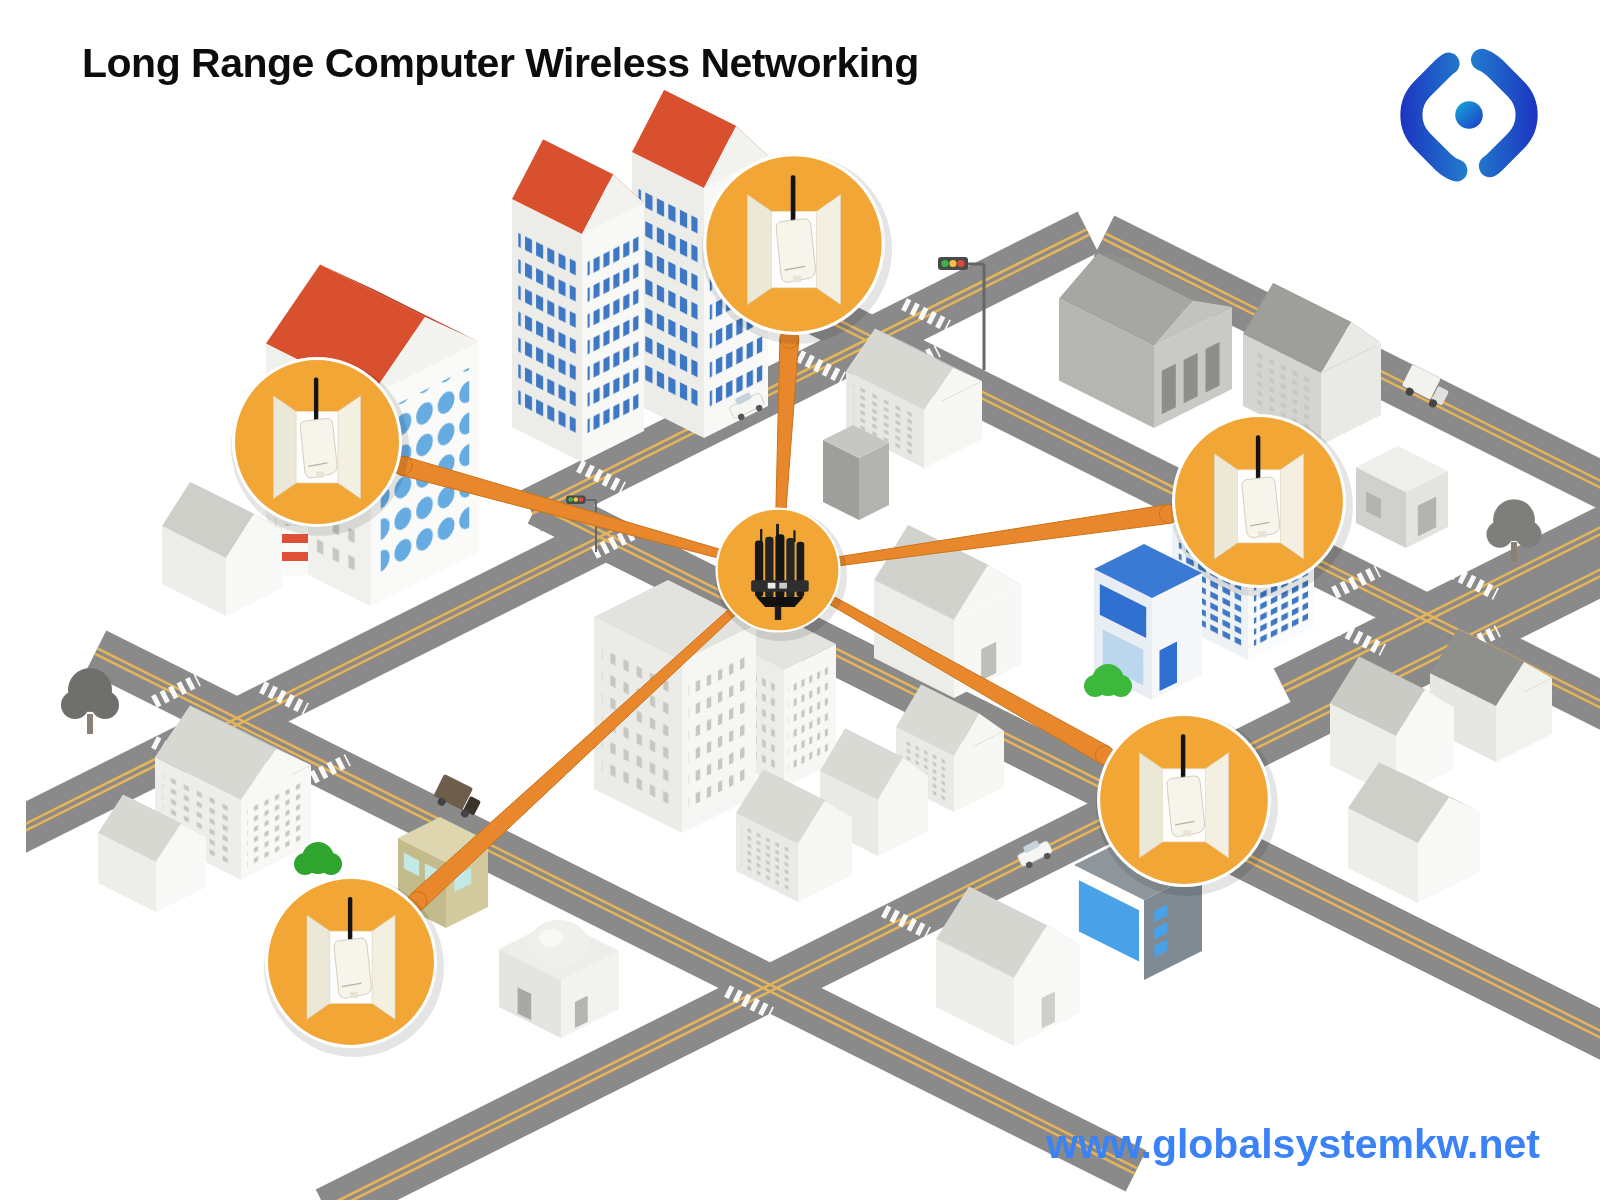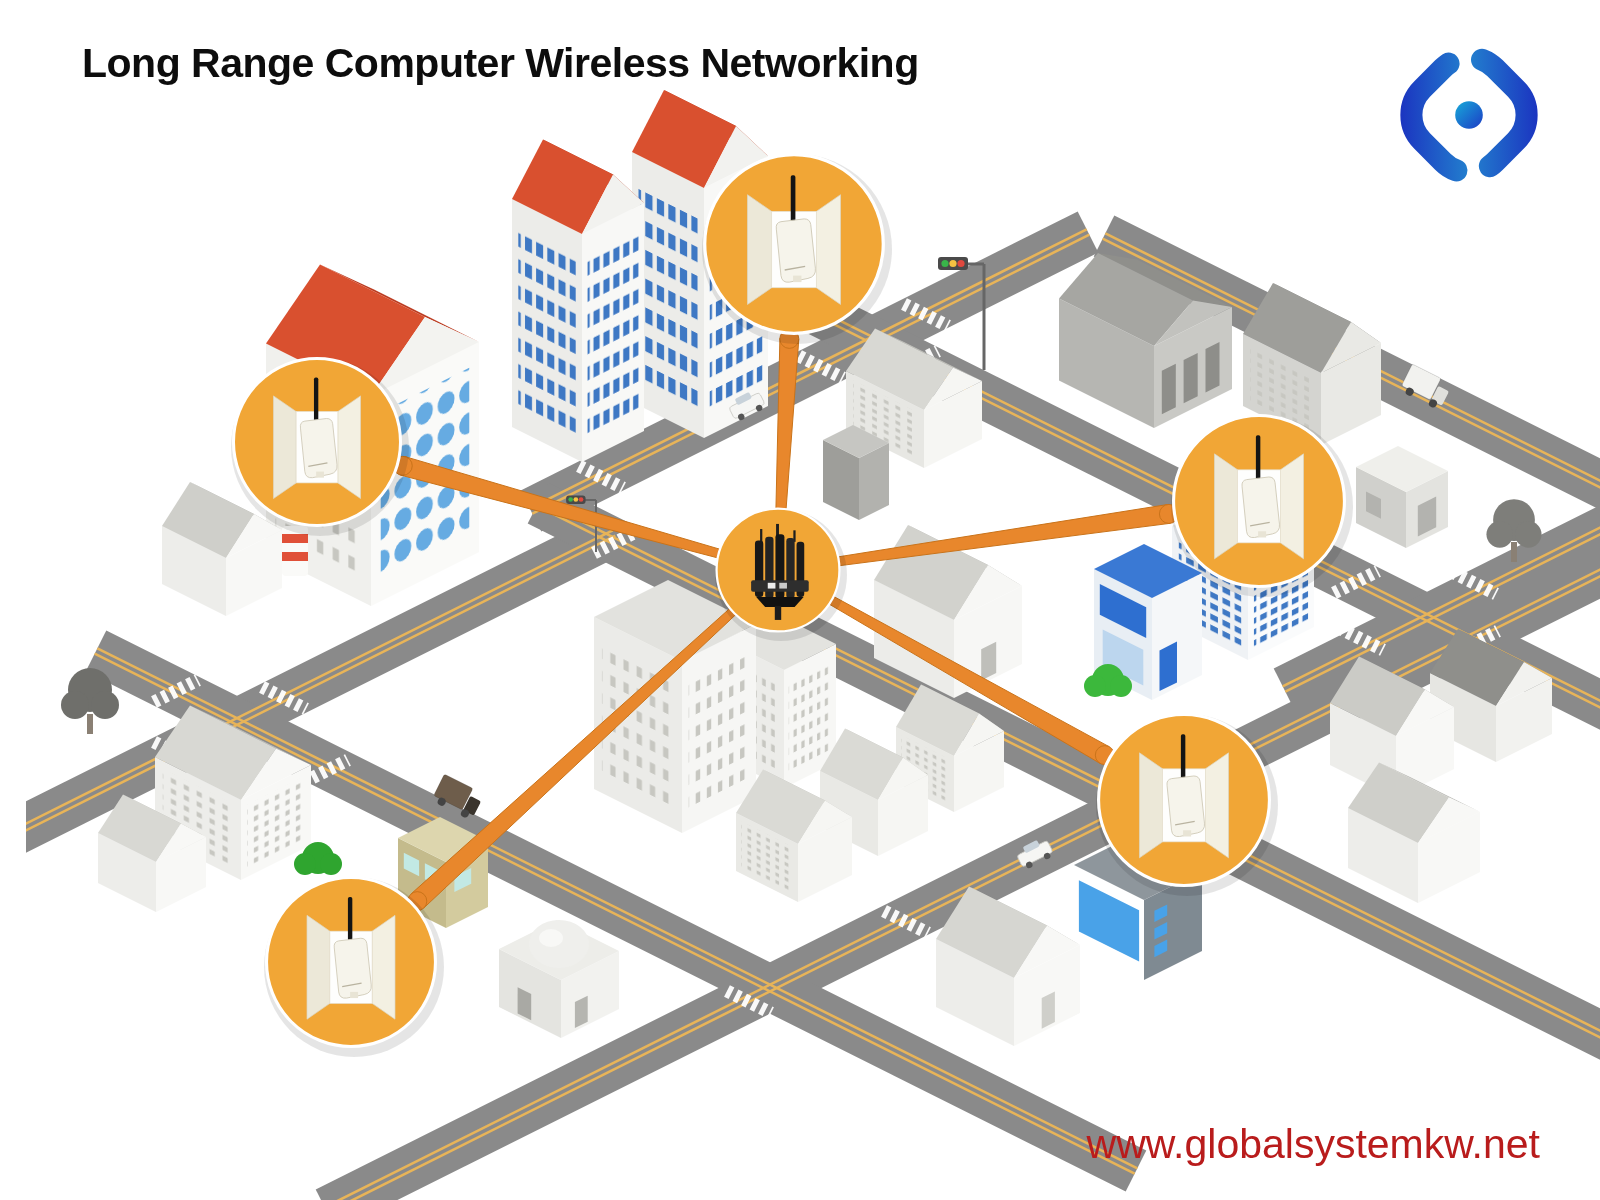--- a/index.html
+++ b/index.html
@@ -1,21 +1,21 @@
 <!DOCTYPE html>
 <html><head>
 <meta charset="utf-8">
 <style>
   html,body{margin:0;padding:0;background:#ffffff;}
   .stage{position:relative;width:1600px;height:1200px;background:#ffffff;overflow:hidden;
          font-family:"Liberation Sans", sans-serif;margin-left:26px;}
   #city{position:absolute;left:0;top:0;width:1600px;height:1200px;}
   .title{position:absolute;left:56px;top:40px;font-size:41px;font-weight:700;color:#0d0d0d;
          letter-spacing:-0.5px;}
-  .url{position:absolute;right:86px;bottom:32px;font-size:41px;font-weight:400;color:#b91c1c;}
+  .url{position:absolute;right:86px;bottom:32px;font-size:41px;font-weight:700;color:#3b82f6;}
   .logo{position:absolute;right:88px;top:42px;width:138px;height:146px;}
 </style>
 </head>
 <body>
 
 <div class="stage">
 
   <svg id="city" viewBox="0 0 1600 1200">
     <defs>
       <pattern id="pat-win" width="0.16" height="0.115" patternUnits="userSpaceOnUse">

